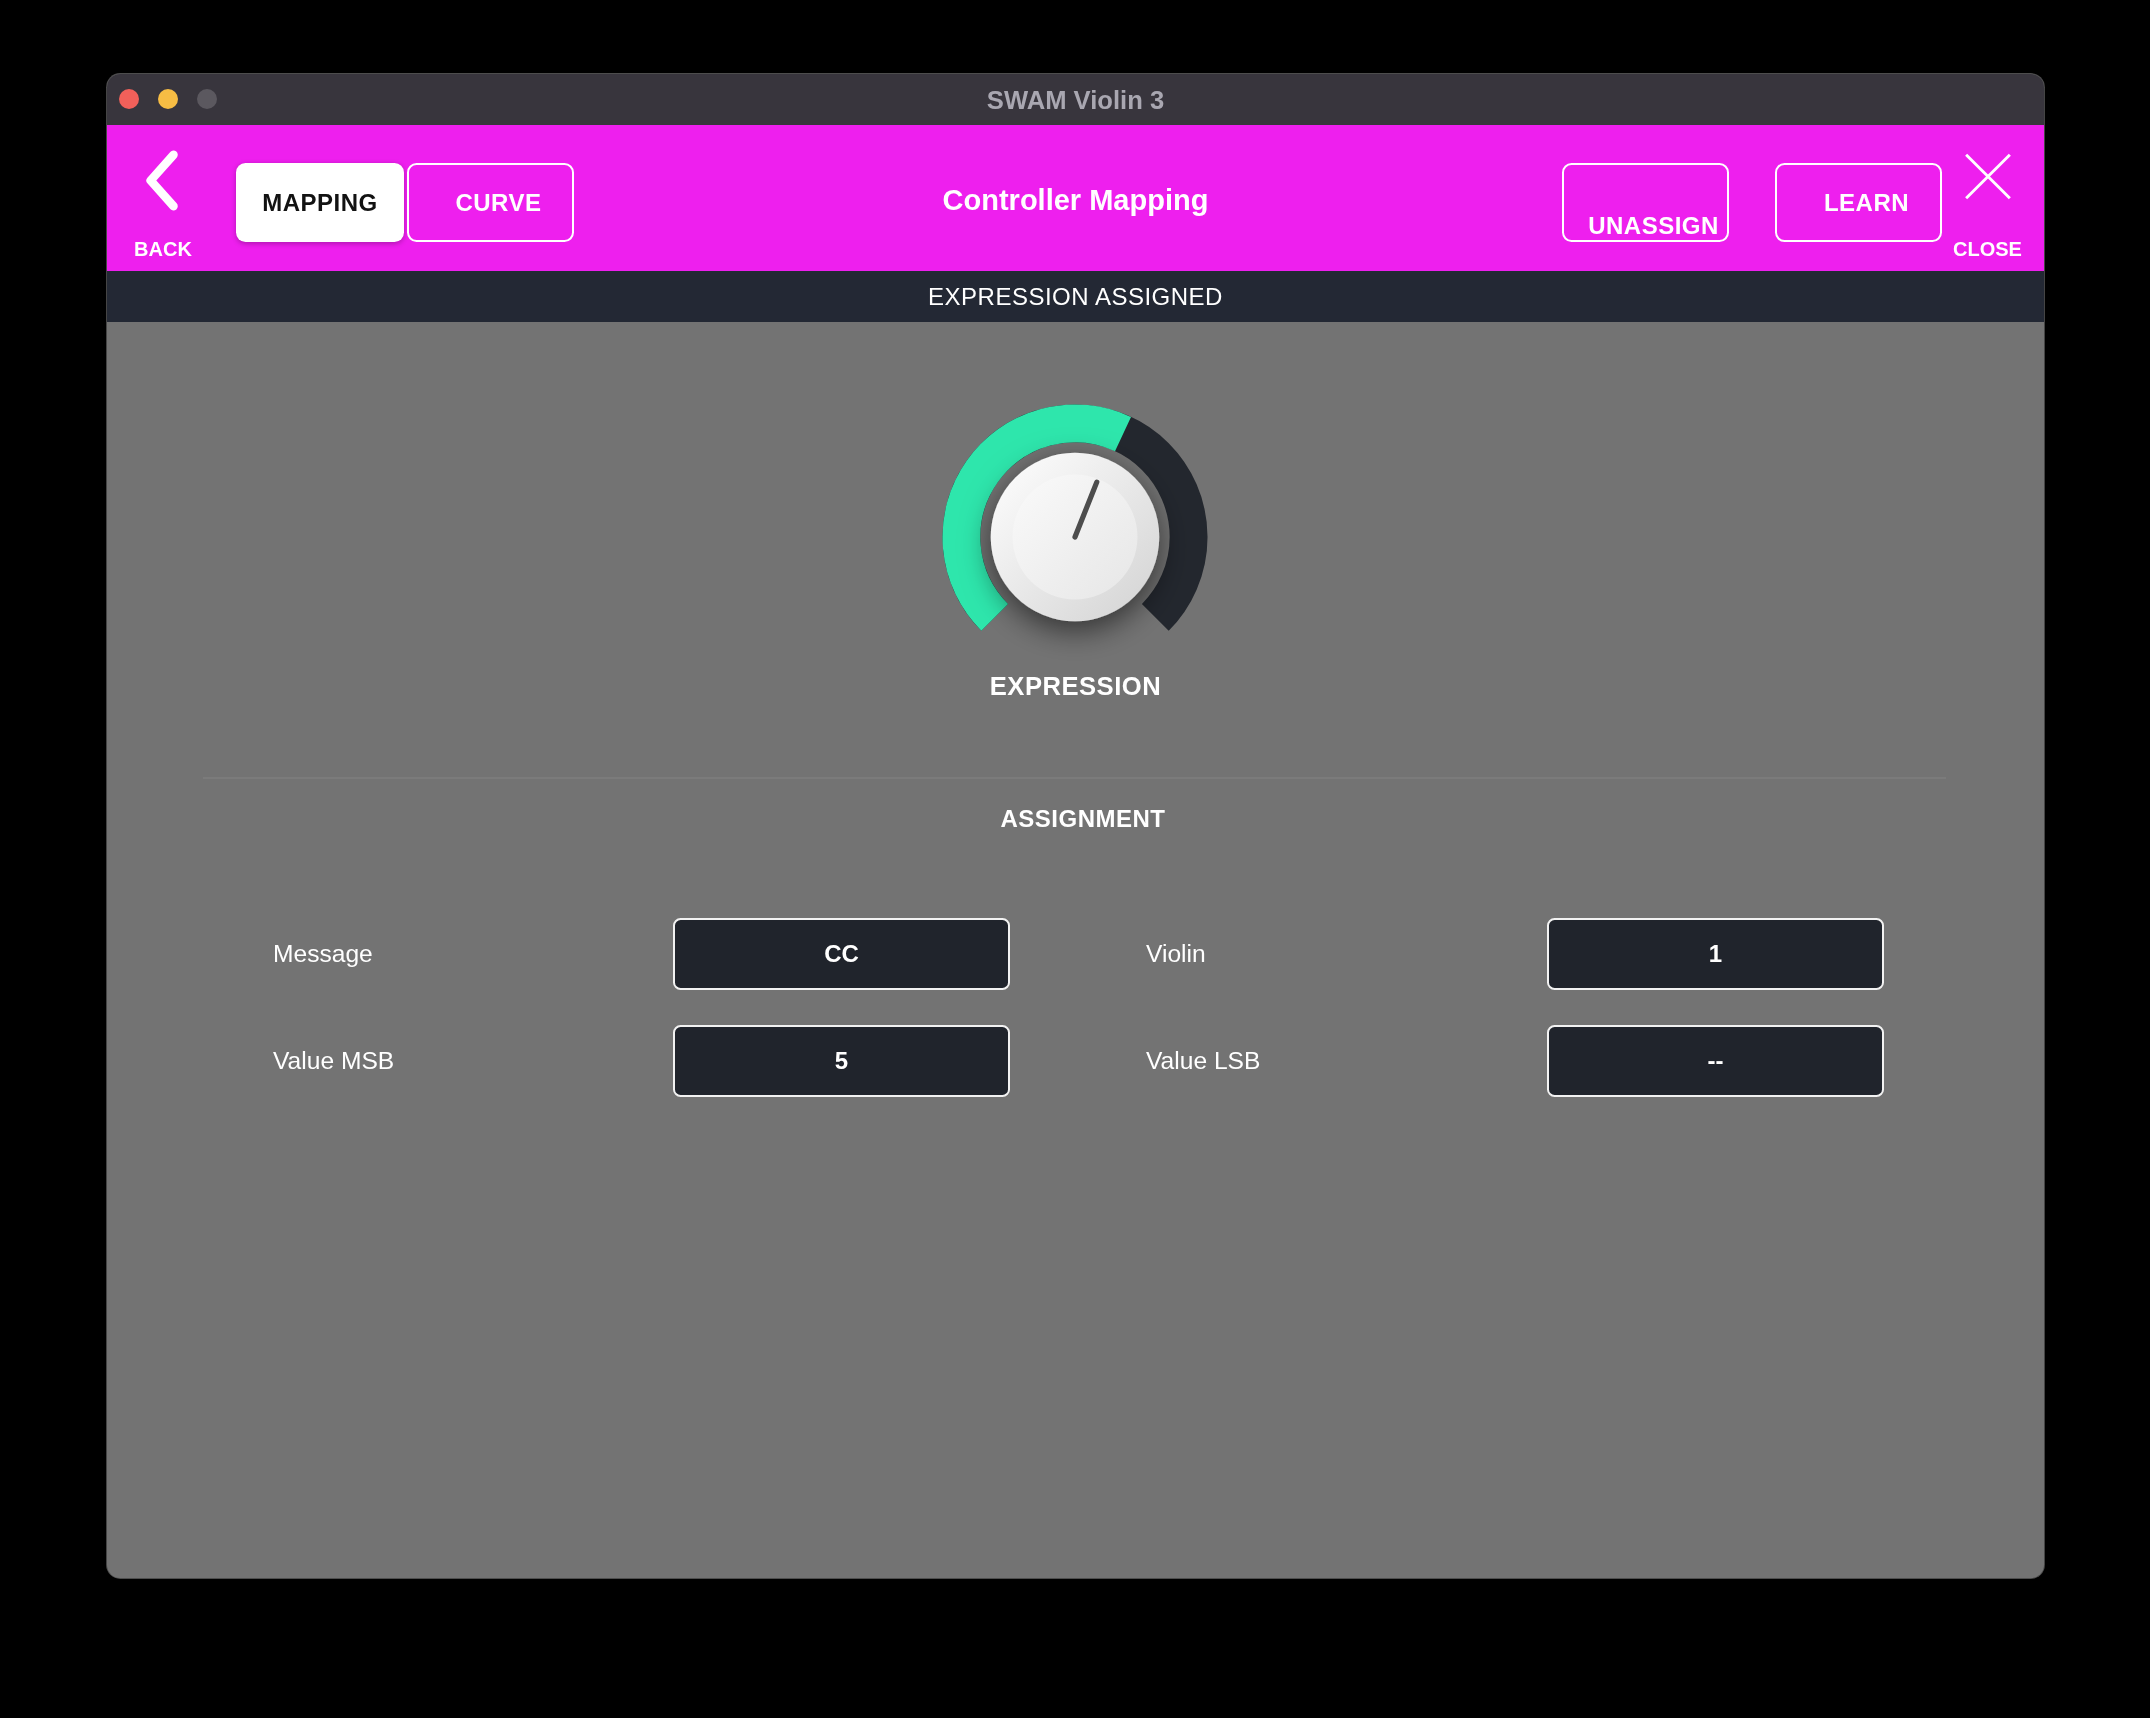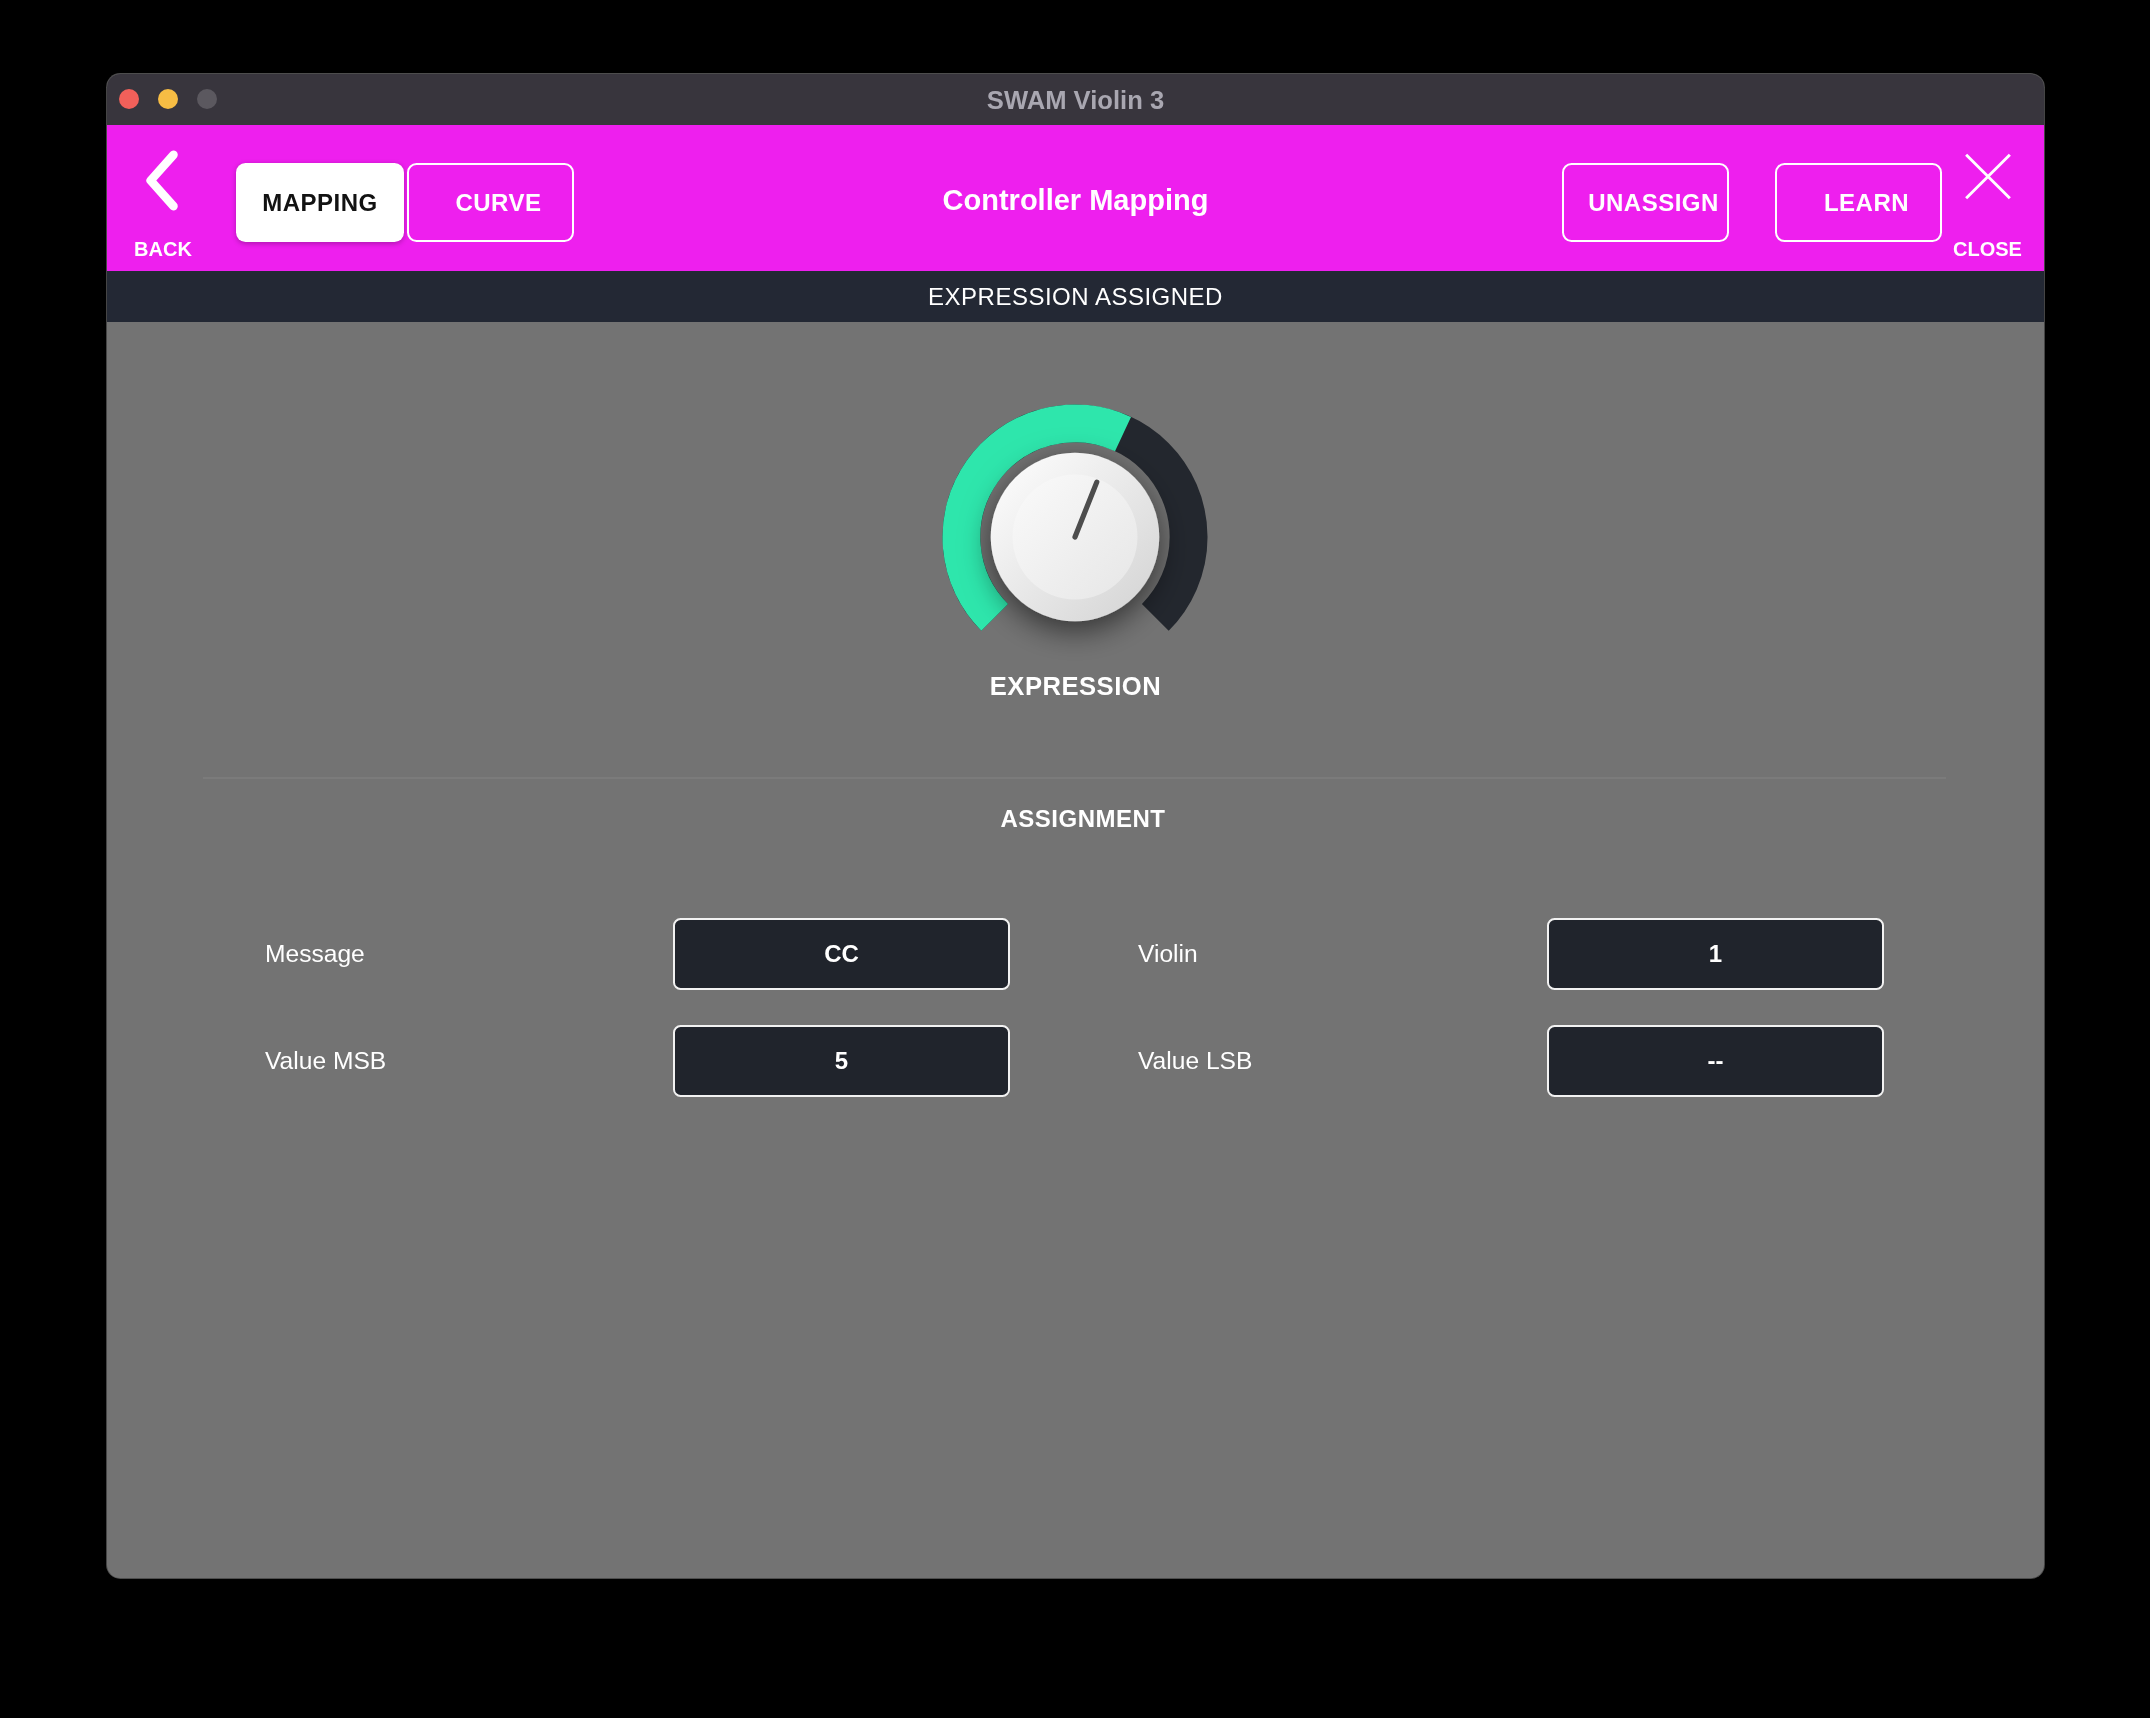--- a/index.html
+++ b/index.html
@@ -47,21 +47,21 @@
     position: absolute; top: 38px; height: 79px;
     border-radius: 9.5px; box-sizing: border-box;
     display: flex; align-items: center; justify-content: center;
     font-size: 24px; font-weight: bold; letter-spacing: 0.5px;
     cursor: pointer;
   }
   .tab-active { background: #fff; color: #121212; box-shadow: 0 1.9px 5.7px rgba(0,0,0,.25); }
   .tab-inactive, .hbtn { border: 2.4px solid #fff; color: #fff; background: transparent; padding-left: 16px; }
   #tab-mapping { left: 129px; width: 168px; }
   #tab-curve   { left: 300px; width: 167px; }
-  #btn-unassign { left: 1455px; width: 167px; }
+  #btn-unassign { left: 1455px; width: 167px; align-items: flex-end; }
   #btn-learn    { left: 1640px; width: 167px; margin-left: 28px; }
   .header-title {
     position: absolute; left: 0; right: 0; top: 0; height: 151px;
     display: flex; align-items: center; justify-content: center;
     color: #fff; font-size: 29px; font-weight: bold;
     pointer-events: none;
   }
   .close-btn { position: absolute; left: 1840px; top: 17px; width: 81px; height: 121px; cursor: pointer; }
   .close-btn svg { position: absolute; left: 50%; top: 5.7px; transform: translateX(-50%); }
   
@@ -82,21 +82,21 @@
   .divider { position: absolute; left: 96px; top: 703px; width: 1743px; height: 1.9px; background: #7b7b7b; }
   .section-heading {
     position: absolute; left: 0; right: 0; top: 731px;
     text-align: center; color: #fff; font-size: 24px; font-weight: bold;
     letter-spacing: 0.5px;
     margin-left: 15px;
   }
   .field-label {
     position: absolute; height: 72px;
     display: flex; align-items: center;
-    color: #fff; font-size: 24.6px;
+    color: #fff; font-size: 24.6px; margin-left: 8px;
   }
   .value-box {
     position: absolute; width: 337px; height: 72px; box-sizing: border-box;
     background: #20242c;
     border: 2.4px solid #f2f2f2; border-radius: 7.6px;
     display: flex; align-items: center; justify-content: center;
     color: #fff; font-size: 24px; font-weight: bold;
     cursor: pointer;
   }
   #label-message { left: 158px;  top: 844px; }

